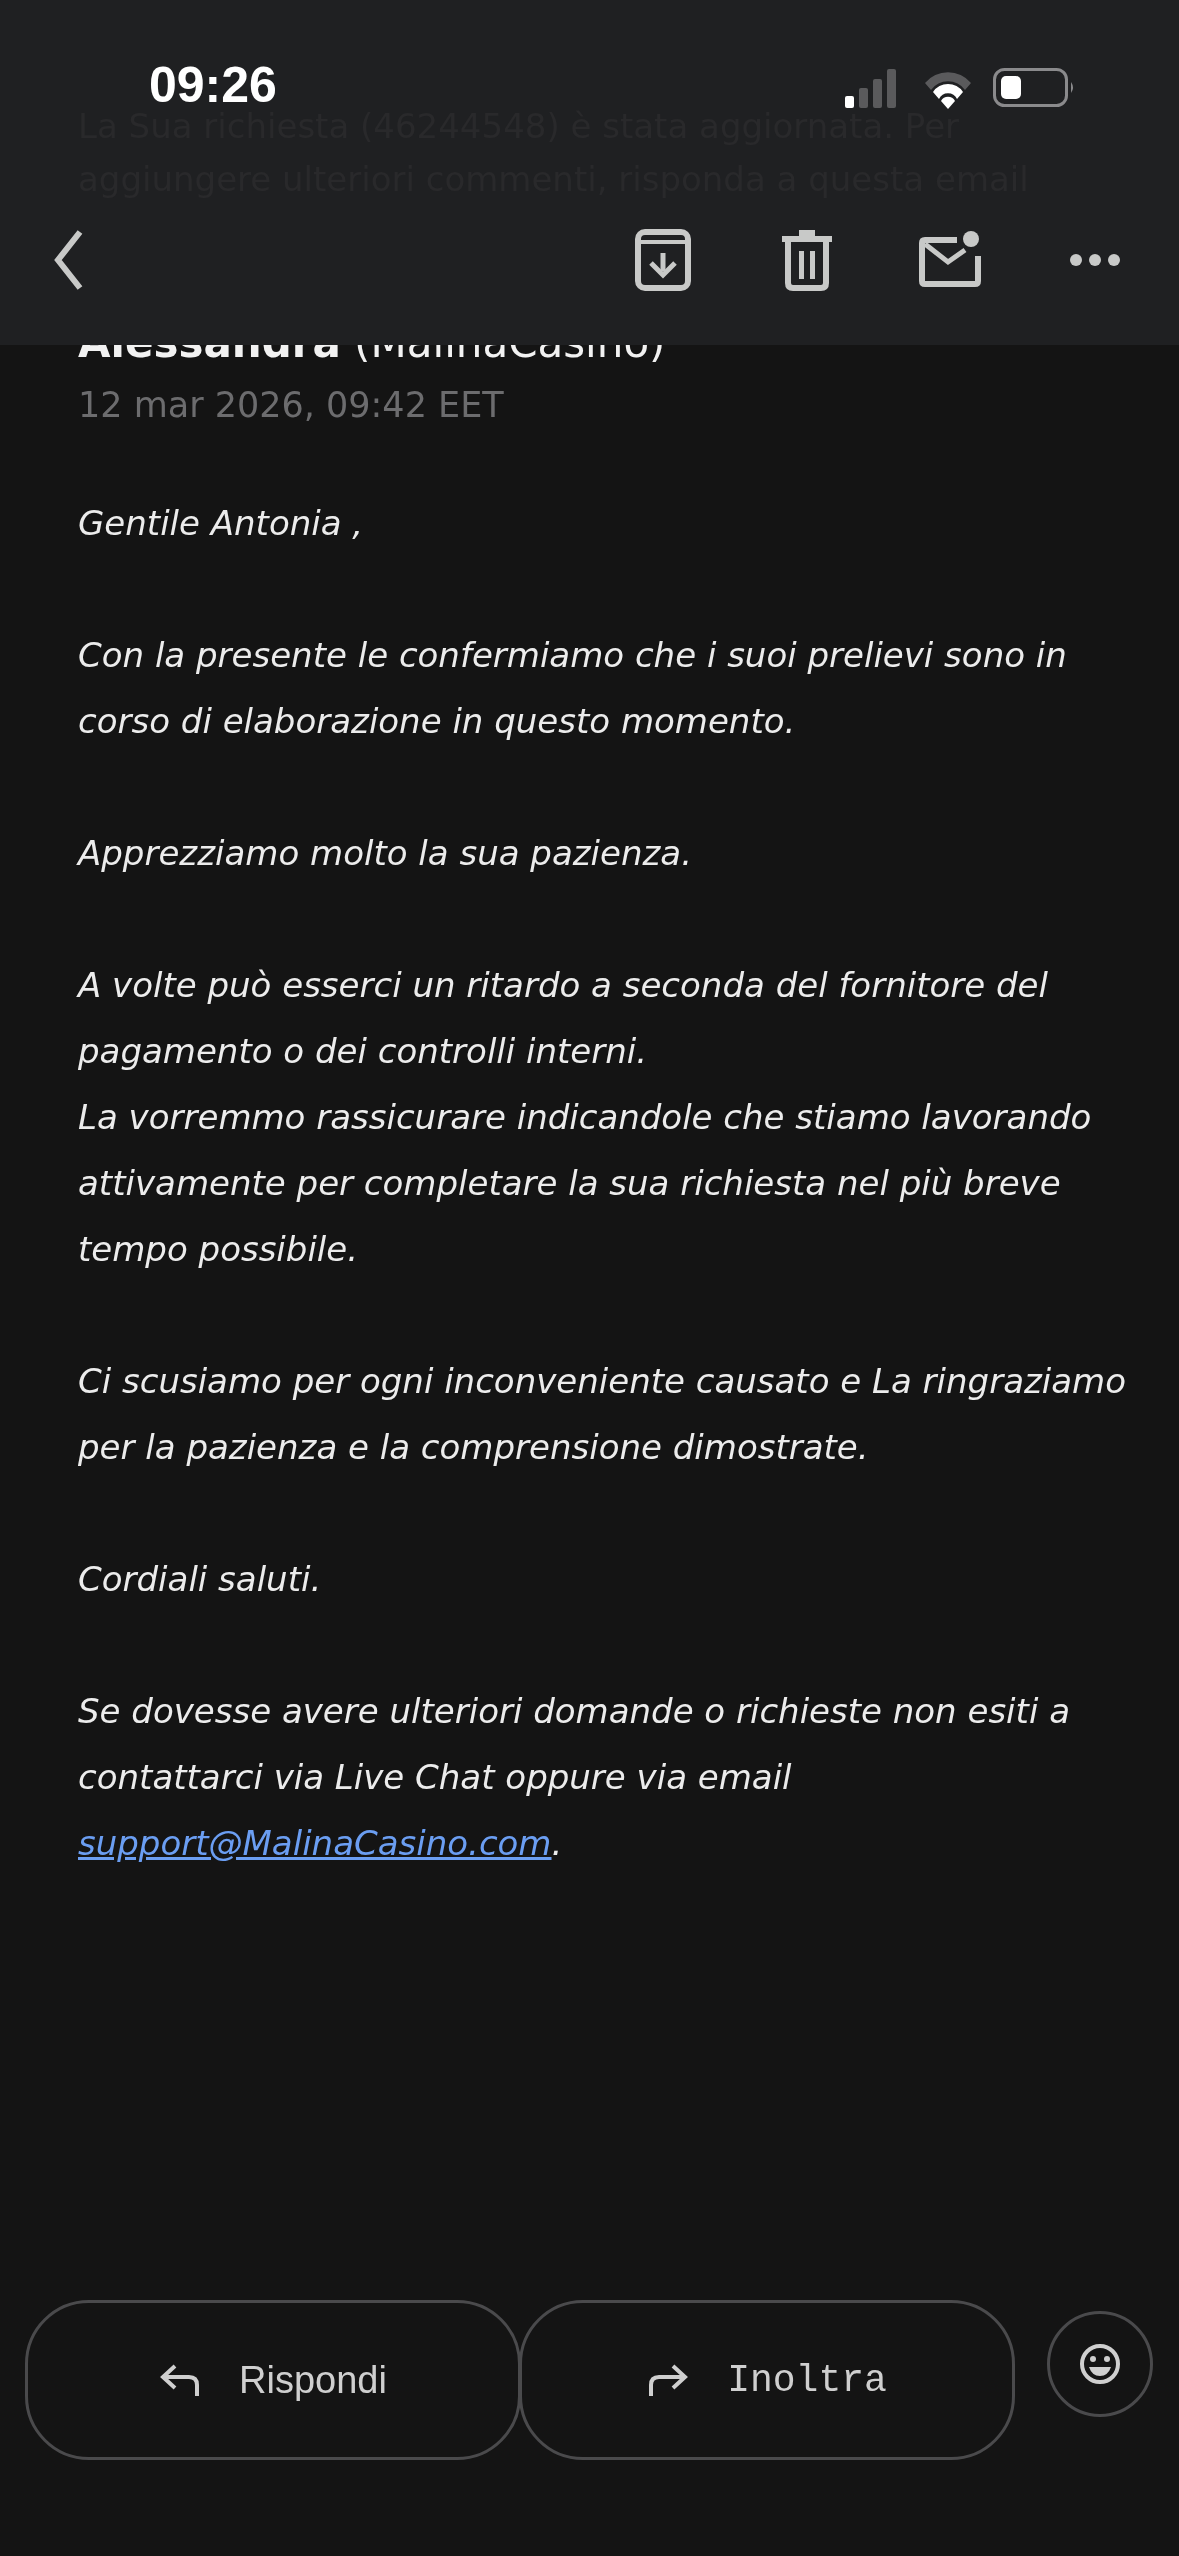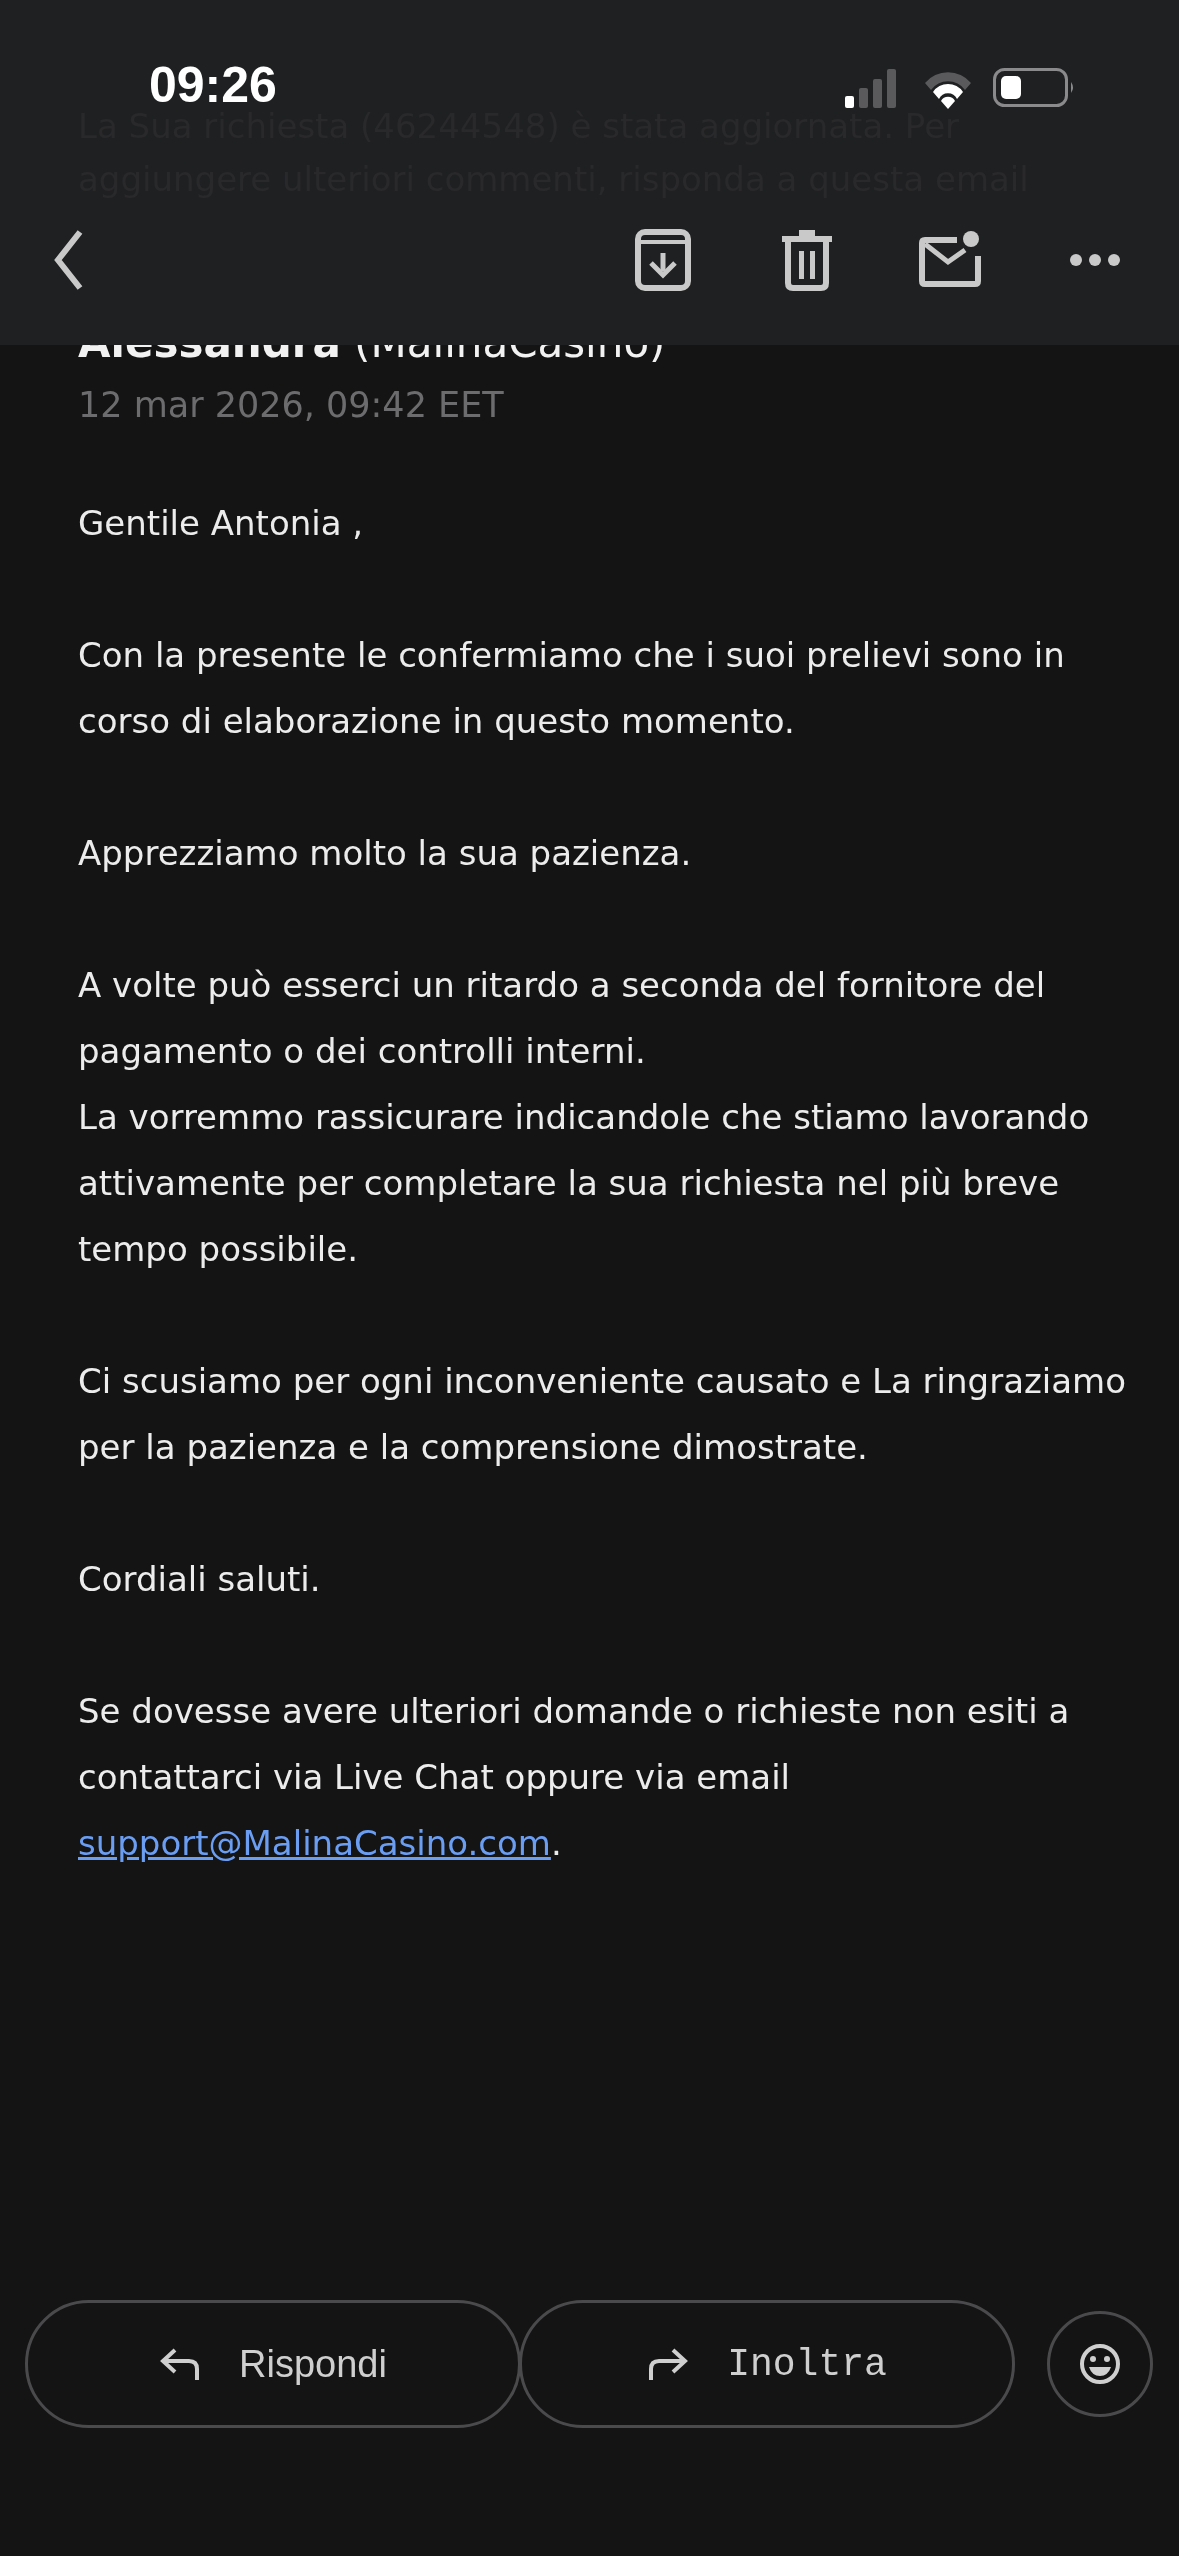--- a/index.html
+++ b/index.html
@@ -26,24 +26,24 @@
     position:absolute; left:78px; top:318px; font-size:42px; color:#f2f2f2; white-space:nowrap;
   }
   .sender b { font-weight:bold; }
   .date {
     position:absolute; left:78px; top:385px; font-size:35px; color:#6c6c6e; white-space:nowrap;
   }
   .body-text {
     position:absolute; left:78px; top:490px; width:1060px;
     font-size:34px; line-height:66px; color:#ececec;
   }
-  .body-text p { margin:0 0 66px 0; }
+  .body-text p { margin:0 0 66px 0;font-style:italic; }
   .body-text a { color:#6b9ef2; text-decoration:underline; }
   .action-btn {
-    position:absolute; top:2300px; height:128px; width:496px;
+    position:absolute; top:2300px; height:160px; width:496px;
     border:3px solid #4a4a4c; border-radius:64px; box-sizing:border-box;
     display:flex; align-items:center; justify-content:center; gap:38px;
     color:#cfcfcf; font-size:38px; font-family:"Liberation Sans", sans-serif; cursor:pointer;
   }
   .emoji-btn {
     position:absolute; left:1047px; top:2311px; width:106px; height:106px;
     border:3px solid #4a4a4c; border-radius:50%; box-sizing:border-box;
     display:flex; align-items:center; justify-content:center; cursor:pointer;
   }
 </style>

